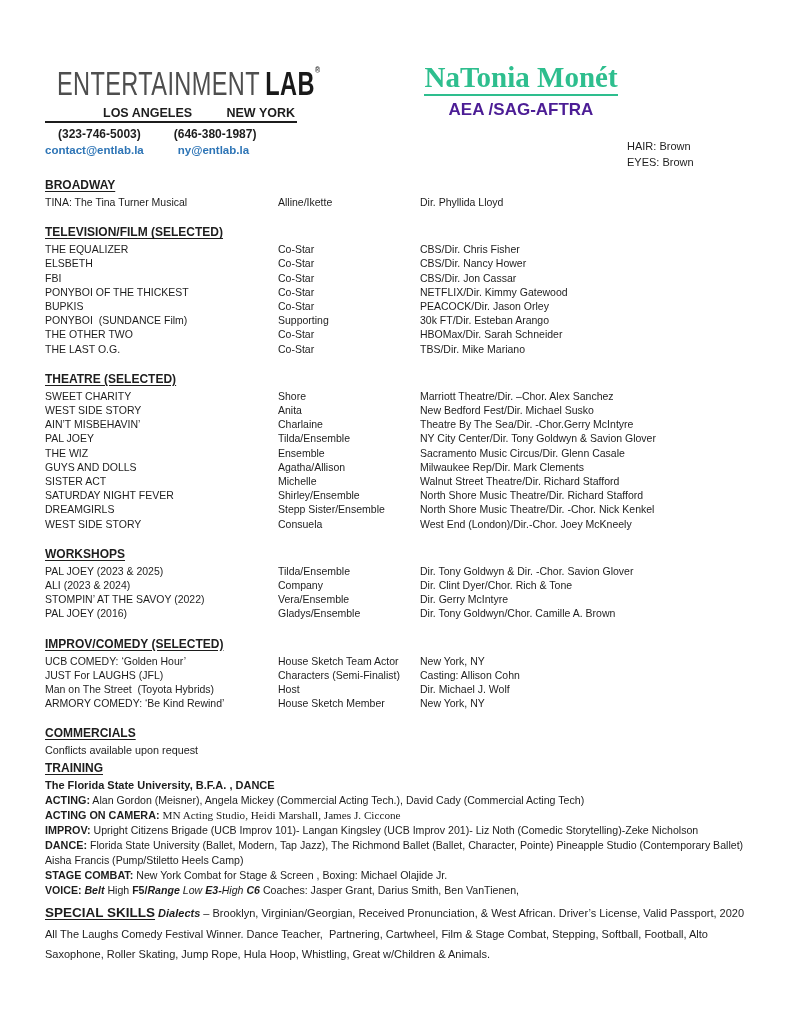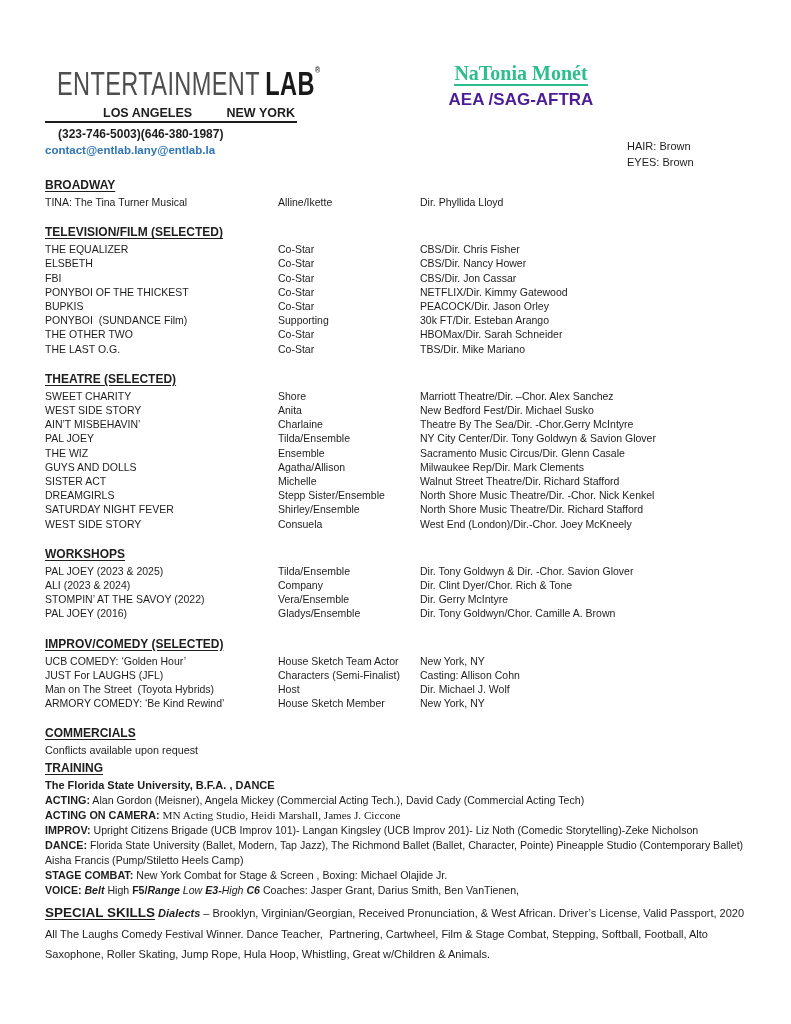--- a/index.html
+++ b/index.html
@@ -14,27 +14,27 @@
     overflow: hidden;
   }
   
   .agency { position: absolute; left: 45px; top: 64px; width: 252px; }
   .logo-line { white-space: nowrap; transform: scale(0.76, 1.1); transform-origin: left top; margin-left: 12px; height: 40px; }
   .logo-ent { font-size: 31px; font-weight: 400; color: #4e4e4e; letter-spacing: 0.5px; }
   .logo-lab { font-size: 31px; font-weight: 600; color: #191919; margin-left: 7px; letter-spacing: 0.5px; }
   .logo-reg { font-size: 9px; vertical-align: 20px; color: #333; }
   .offices { display: flex; justify-content: space-between; border-bottom: 2px solid #1c1c1c;
              padding: 0 2px 1px 58px; font-weight: 700; font-size: 12.5px; margin-top: 2px; }
-  .phones  { display: flex; padding-left: 13px; font-weight: 700; font-size: 12px; margin-top: 4px; }
-  .emails  { display: flex; font-weight: 700; font-size: 11.5px; margin-top: 3px; color: #2E75B6; }
+  .phones  { display: flex; gap: 33px; padding-left: 13px; font-weight: 700; font-size: 12px; margin-top: 4px; }
+  .emails  { display: flex; gap: 34px; font-weight: 700; font-size: 11.5px; margin-top: 3px; color: #2E75B6; }
   .emails span { cursor: pointer; }
   
   .performer { position: absolute; left: 366px; top: 62px; width: 310px; text-align: center; }
   .perf-name { display: inline-block; font-family: "Liberation Serif", serif; font-weight: 700;
-               font-size: 20px; color: #2EBE8E; border-bottom: 2.5px solid #2EBE8E;
+               font-size: 29px; color: #2EBE8E; border-bottom: 2.5px solid #2EBE8E;
                padding-bottom: 0px; line-height: 1.1; }
   .perf-unions { font-size: 17px; font-weight: 700; margin-top: 4px; color: #4c1d95; }
   .perf-attrs { position: absolute; left: 627px; top: 139px; font-size: 11px; font-weight: 400;
                 line-height: 15.5px; text-align: left; }
   
   .content { position: absolute; top: 178px; left: 45px; width: 706px; }
   .sec-title { font-size: 12px; font-weight: 700; text-decoration: underline;
                text-underline-offset: 2px; line-height: 14px; margin: 16px 0 3px 0; }
   .section:first-child .sec-title { margin-top: 0; }
   .row { display: grid; grid-template-columns: 233px 142px 1fr; font-size: 10.5px; line-height: 14.2px; }
@@ -170,28 +170,28 @@
         <span>GUYS AND DOLLS</span>
         <span>Agatha/Allison</span>
         <span>Milwaukee Rep/Dir. Mark Clements</span>
       </div>
       <div class="row">
         <span>SISTER ACT</span>
         <span>Michelle</span>
         <span>Walnut Street Theatre/Dir. Richard Stafford</span>
       </div>
       <div class="row">
+        <span>SATURDAY NIGHT FEVER</span>
+        <span>Shirley/Ensemble</span>
+        <span>North Shore Music Theatre/Dir. Richard Stafford</span>
+      </div>
+      <div class="row">
         <span>DREAMGIRLS</span>
         <span>Stepp Sister/Ensemble</span>
         <span>North Shore Music Theatre/Dir. -Chor. Nick Kenkel</span>
-      </div>
-      <div class="row">
-        <span>SATURDAY NIGHT FEVER</span>
-        <span>Shirley/Ensemble</span>
-        <span>North Shore Music Theatre/Dir. Richard Stafford</span>
       </div>
       <div class="row">
         <span>WEST SIDE STORY</span>
         <span>Consuela</span>
         <span>West End (London)/Dir.-Chor. Joey McKneely</span>
       </div>
     </div>
 
     <div class="section">
       <div class="sec-title">WORKSHOPS</div>

